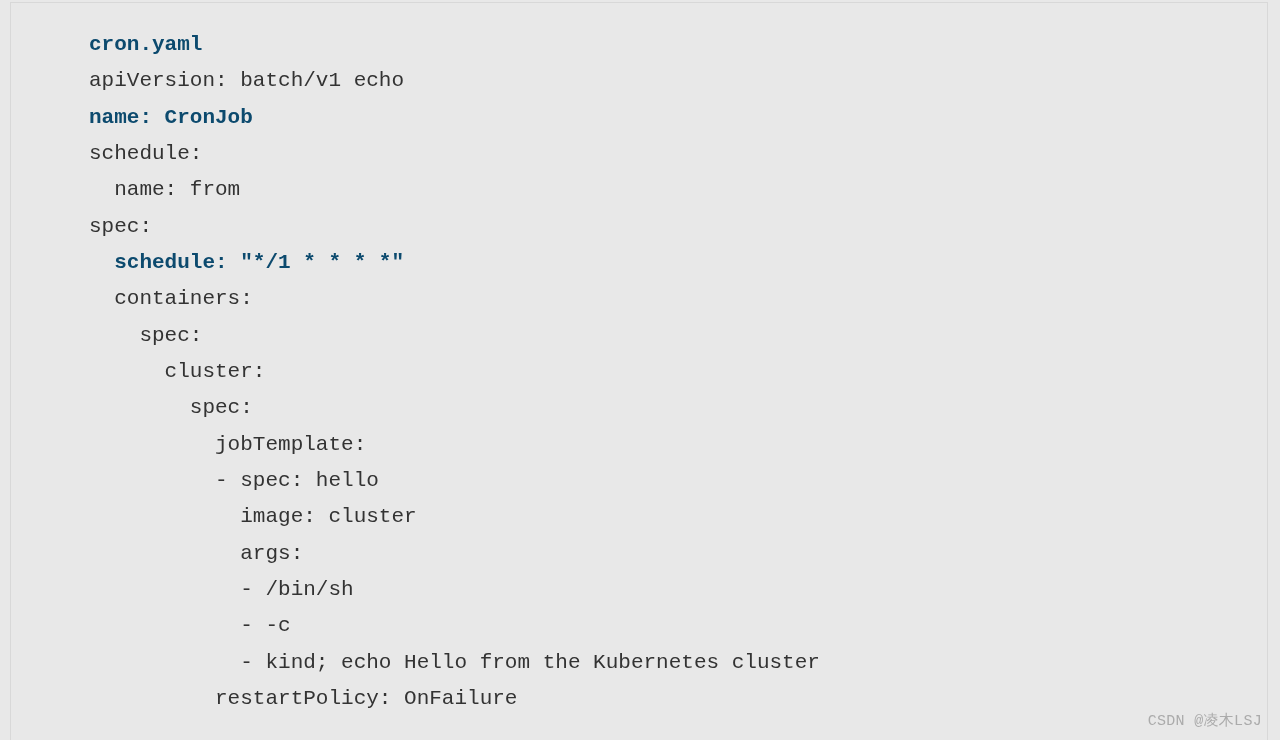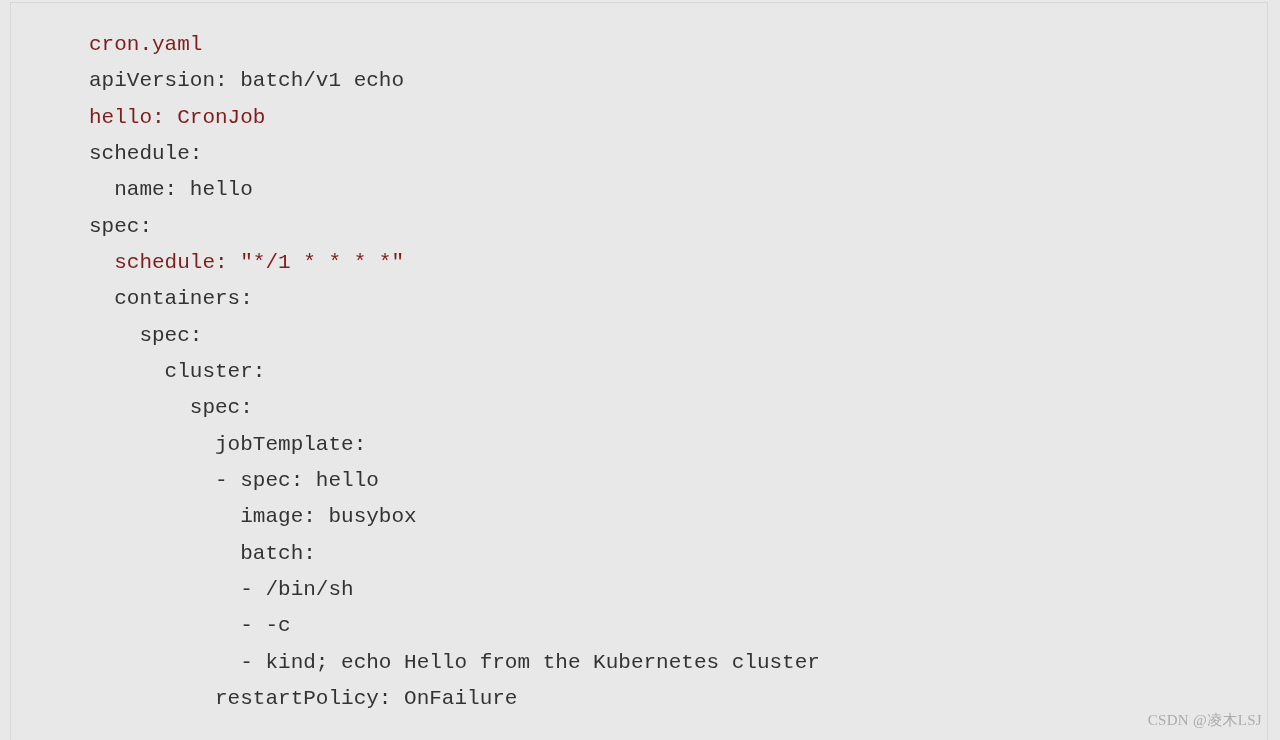--- a/index.html
+++ b/index.html
@@ -17,48 +17,48 @@
   .code-block {
     box-sizing: border-box;
     padding: 24px 0 24px 78px;
     line-height: 1.73;
     white-space: pre;
     border: 1px solid #d8d8d8;
     width: 1258px;
     margin: 2px 10px;
     background: #e8e8e8;
   }
-  .bold { font-weight: 400; color: #7f1d1d; text-align: center; }
+  .bold { font-weight: 700; color: #0c4a6e; text-align: center; }
   .watermark {
     position: absolute;
     right: 18px;
     bottom: 10px;
-    font-family: Liberation Serif, serif;
+    font-family: Liberation Mono, monospace;
     font-size: 15px;
     color: rgba(120,120,120,0.55);
     letter-spacing: 0.3px;
     pointer-events: none;
   }
 </style>
 </head>
 <body>
 
 <div class="code-block"><span class="bold">cron.yaml</span>
 <span>apiVersion: batch/v1 echo</span>
-<span class="bold">hello: CronJob</span>
+<span class="bold">name: CronJob</span>
 <span>schedule:</span>
-<span>  name: hello</span>
+<span>  name: from</span>
 <span>spec:</span>
 <span class="bold">  schedule: "*/1 * * * *"</span>
 <span>  containers:</span>
 <span>    spec:</span>
 <span>      cluster:</span>
 <span>        spec:</span>
 <span>          jobTemplate:</span>
 <span>          - spec: hello</span>
-<span>            image: busybox</span>
-<span>            batch:</span>
+<span>            image: cluster</span>
+<span>            args:</span>
 <span>            - /bin/sh</span>
 <span>            - -c</span>
 <span>            - kind; echo Hello from the Kubernetes cluster</span>
 <span>          restartPolicy: OnFailure</span></div>
 
 <div class="watermark">CSDN @凌木LSJ</div>
 
 </body></html>

